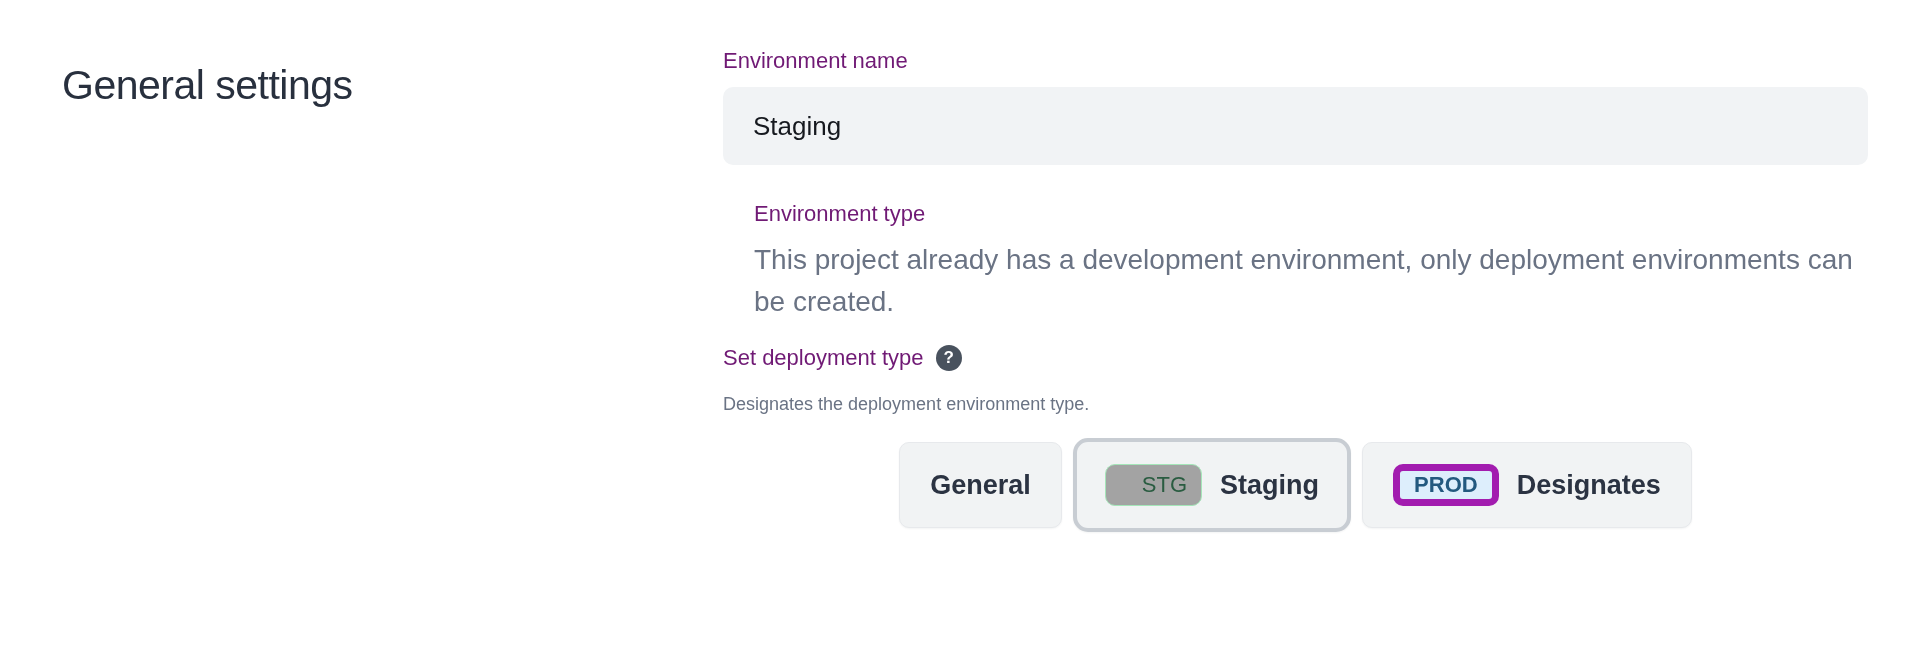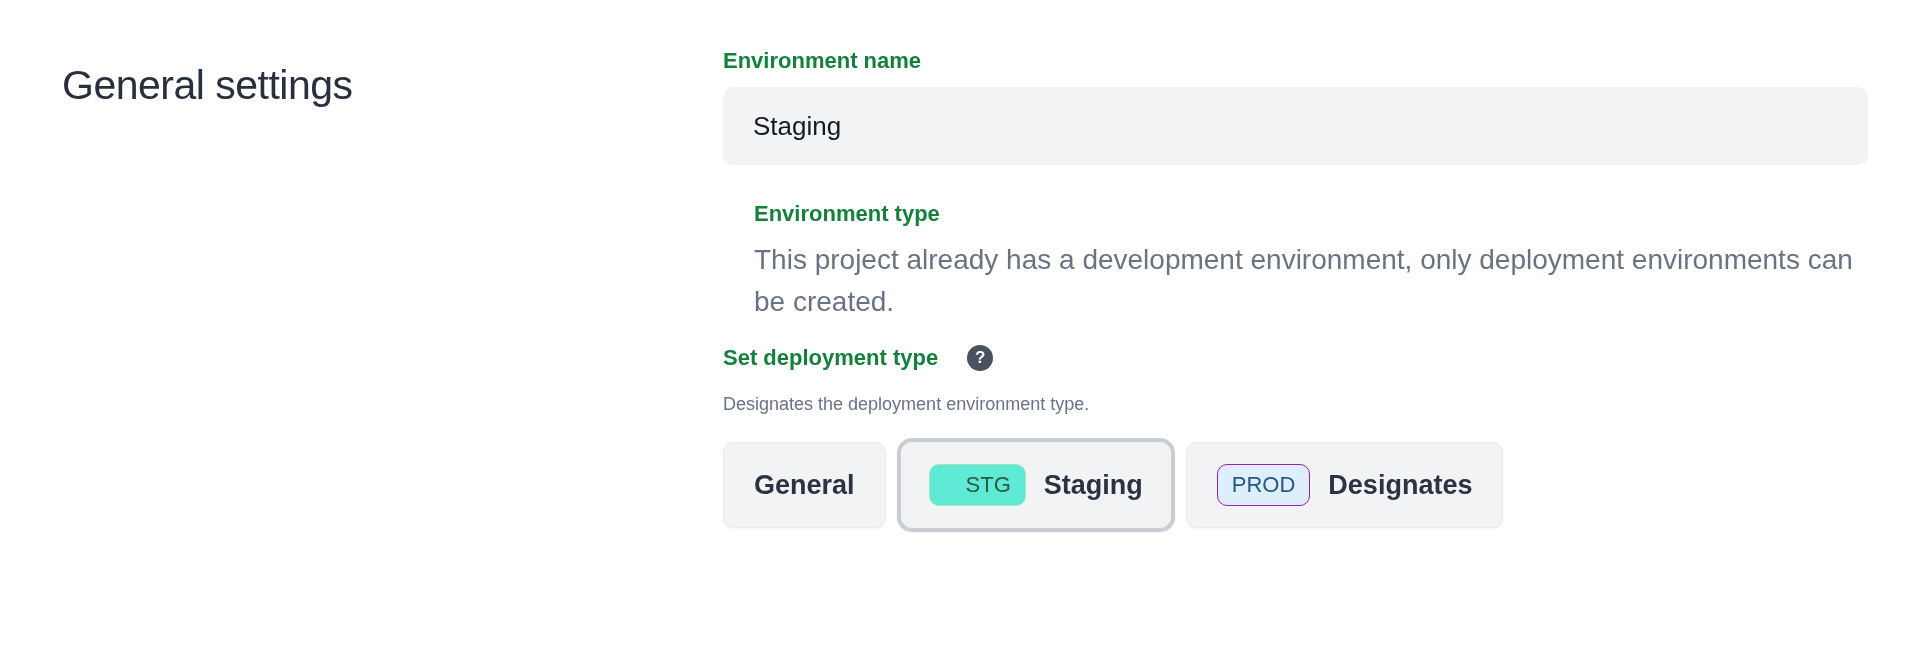--- a/index.html
+++ b/index.html
@@ -26,22 +26,22 @@
 
   .form-col {
     position: absolute;
     left: 723px;
     top: 50px;
     width: 1145px;
   }
 
   .field-label {
     font-size: 22px;
-    font-weight: 700;
-    color: #15803d;
+    font-weight: 400;
+    color: #701a75;
     line-height: 22px;
   }
 
   .text-input {
     display: block;
     width: 100%;
     height: 78px;
     margin-top: 15px;
     background: #f1f3f5;
     border: none;
@@ -61,21 +61,21 @@
     font-size: 28px;
     line-height: 42px;
     color: #6a7384;
     max-width: 1100px;
   }
 
   .label-row {
     margin-top: 22px;
     display: flex;
     align-items: center;
-    gap: 29px;
+    gap: 12px;
     text-align: right;
   }
 
   .help-icon {
     width: 26px;
     height: 26px;
     border-radius: 50%;
     background: #49525e;
     color: #ffffff;
     font-size: 17px;
@@ -92,20 +92,21 @@
     font-size: 18px;
     line-height: 34px;
     color: #6a7384;
   }
 
   .options-row {
     margin-top: 17px;
     display: flex;
     align-items: center;
     gap: 11px;
+    justify-content: center;
   }
 
   .opt-btn {
     display: inline-flex;
     align-items: center;
     justify-content: center;
     gap: 18px;
     height: 86px;
     padding: 0 30px;
     background: #f1f3f4;
@@ -132,29 +133,30 @@
     align-items: center;
     justify-content: center;
     height: 42px;
     padding: 0 14px;
     border-radius: 10px;
     font-size: 22px;
     font-weight: 400;
     box-sizing: border-box;
   }
   .env-badge.stg {
-    background: #5eead4;
+    background: #a3a3a3;
     border: 1px solid #a5e6b9;
     color: #2a5c41;
     padding-left: 36px;
   }
   .env-badge.prod {
     background: #ddeefc;
-    border: 1px solid #a21caf;
+    border: 7px solid #a21caf;
     color: #23597f;
+    font-weight: bold;
   }
 </style>
 </head>
 <body>
 
 <div class="page">
 
   <h1 class="page-title">General settings</h1>
 
   <div class="form-col">

